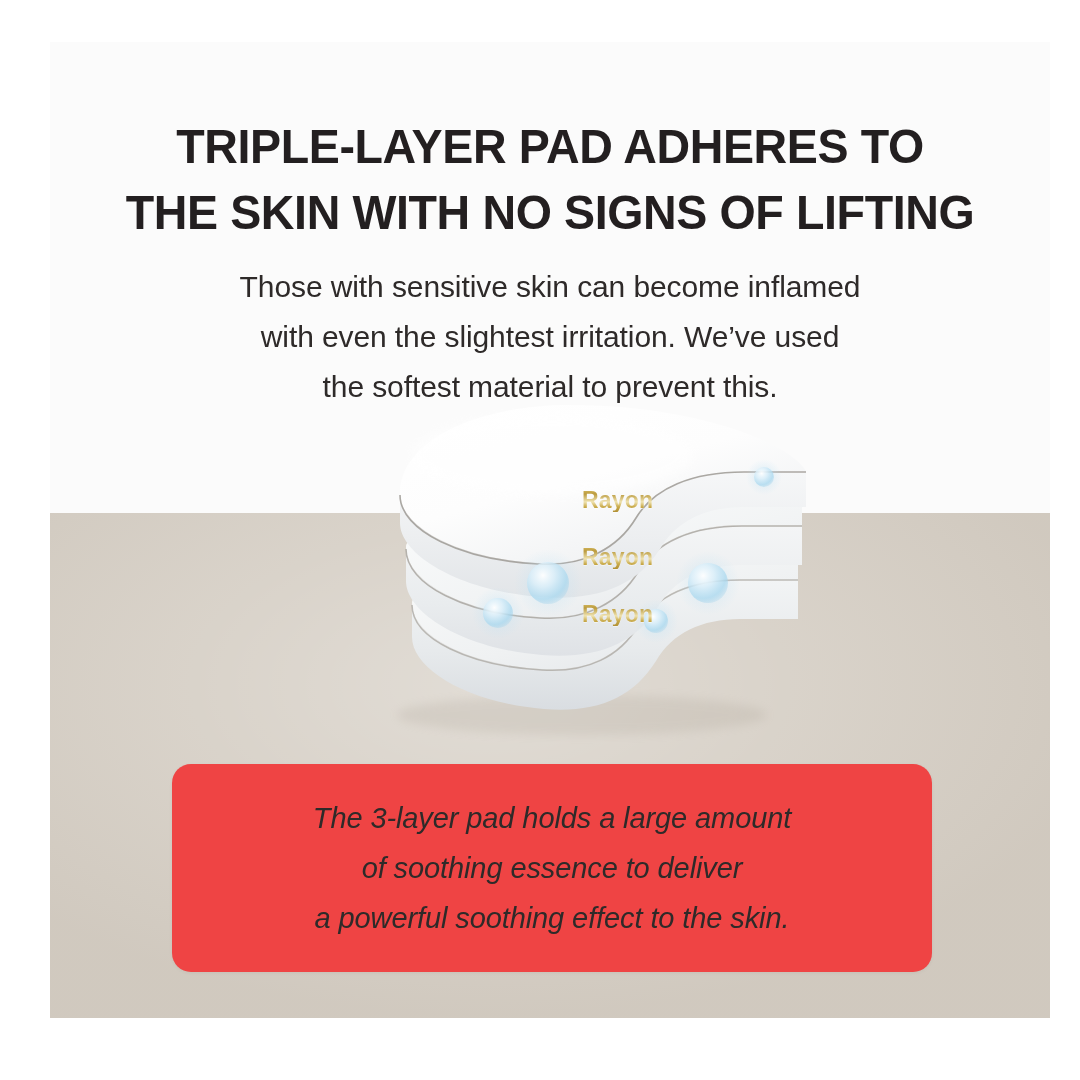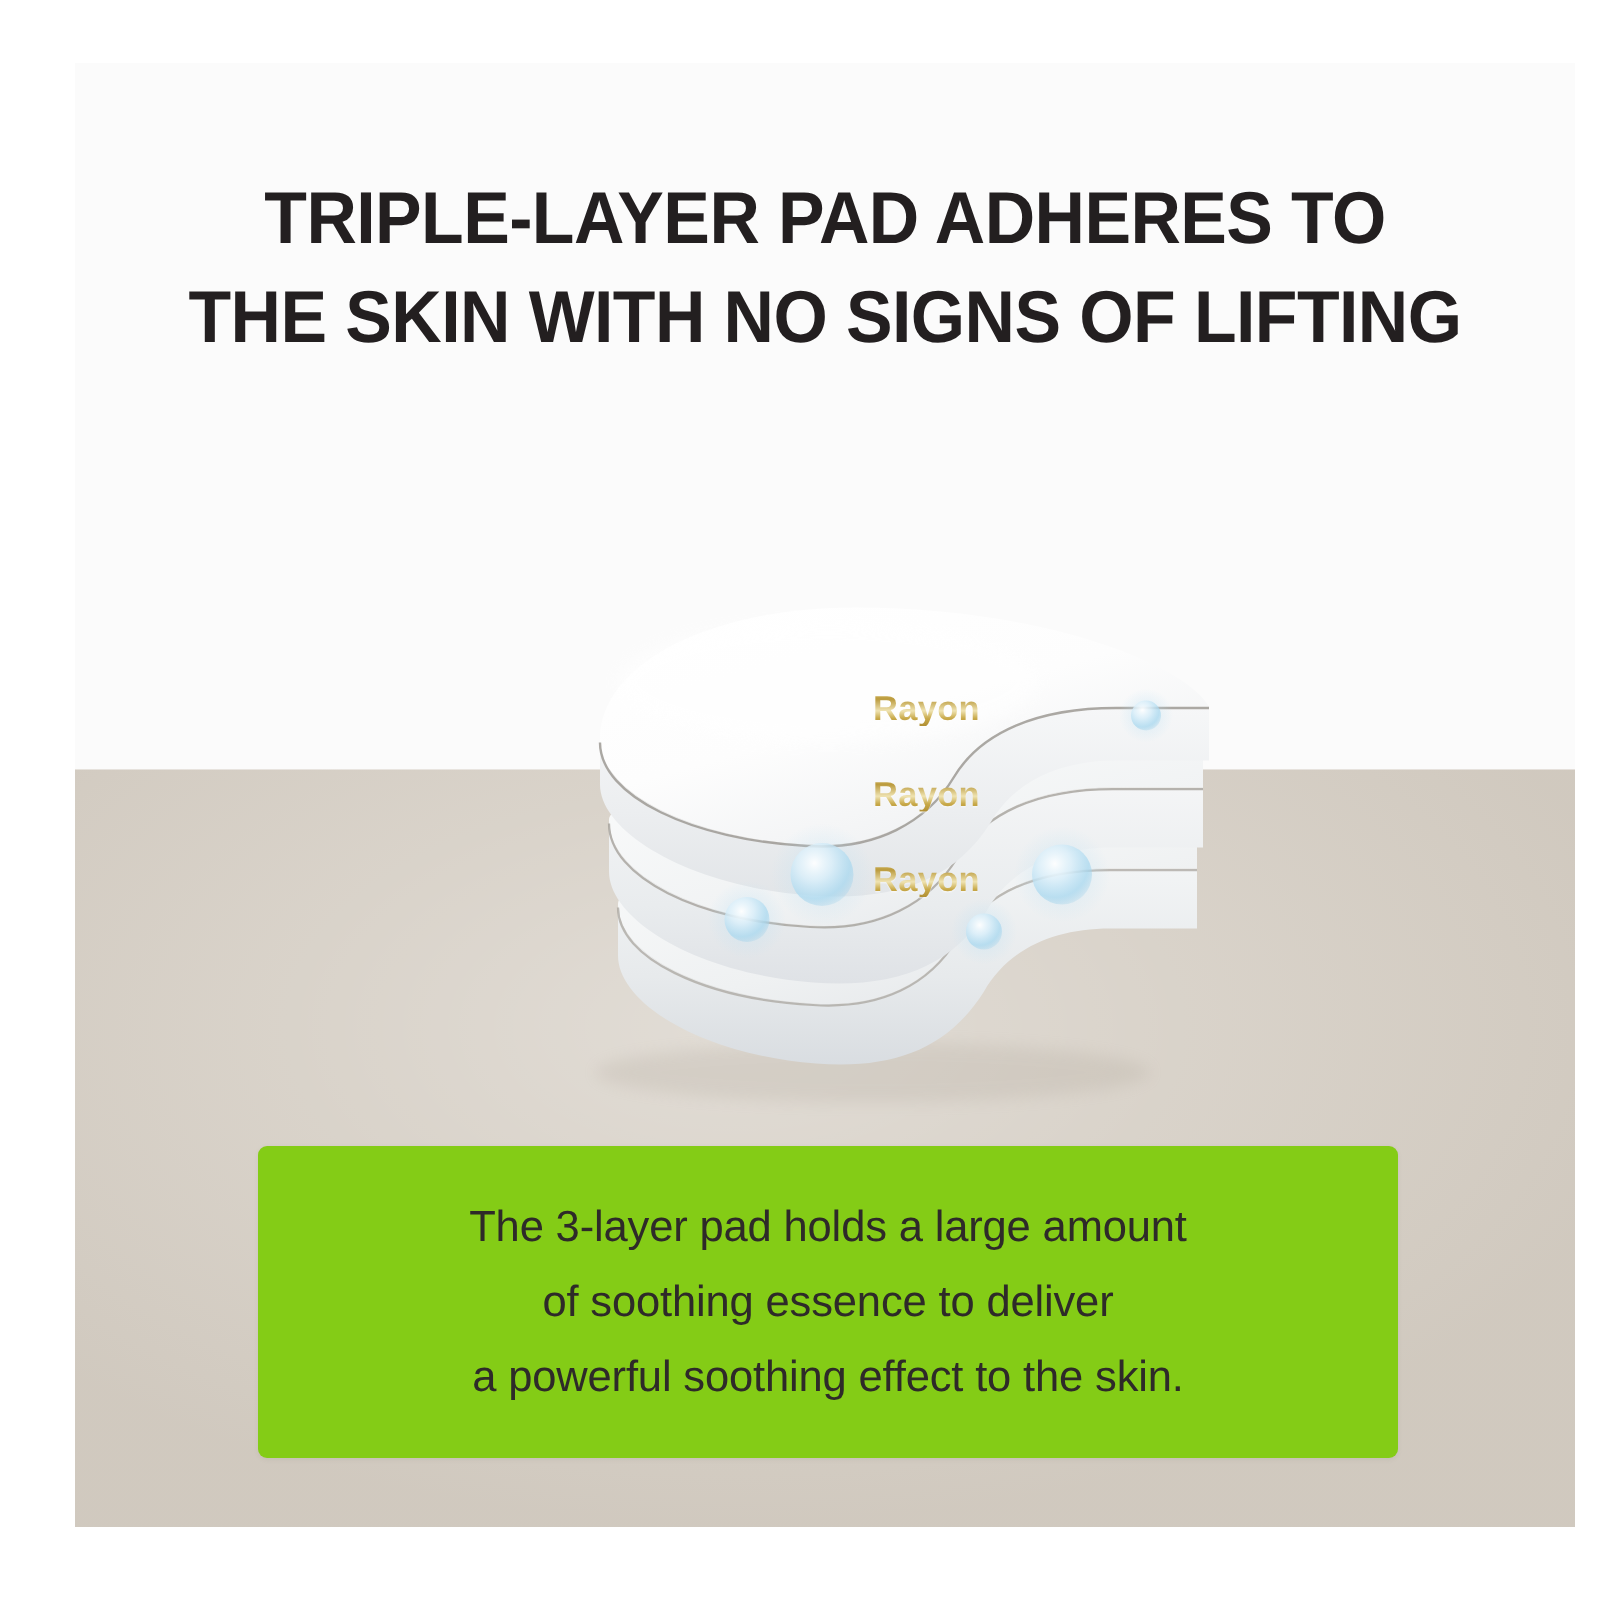--- a/index.html
+++ b/index.html
@@ -66,31 +66,32 @@
   
   .callouts{position:absolute;left:0;top:0;width:100%;height:100%;}
   .callout{position:absolute;}
   .callout-text{
     font-size:23px;font-weight:600;letter-spacing:.2px;line-height:1;
     background:linear-gradient(180deg,#d8bc62 0%,#bb9b3e 22%,#efe3b2 56%,#c8a949 78%,#b08f34 100%);
     -webkit-background-clip:text;background-clip:text;
     color:transparent;-webkit-text-fill-color:transparent;
     white-space:nowrap;
     filter:drop-shadow(0 1px 0 rgba(255,255,255,.45));
+    margin-top:28px;
   }
   .callout-lead{position:absolute;left:0;top:0;overflow:visible;}
 
   
   .caption-card{
     position:absolute;left:122px;top:722px;
     width:760px;height:208px;
-    background:#84cc16;
-    border-radius:6px;
+    background:#ef4444;
+    border-radius:19px;
     box-shadow:0 1px 3px rgba(120,110,98,.10);
-    display:flex;align-items:center;justify-content:center;
+    display:flex;align-items:center;justify-content:center;font-style:italic;
   }
   .caption-text{
     text-align:center;
     font-size:29px;line-height:50px;
     color:#2e2a29;
     letter-spacing:-0.1px;
     white-space:pre-line;
   }
 </style>
 </head>
@@ -98,20 +99,23 @@
 
 <div id="canvas">
   <div class="content-frame">
 
     <div class="bg-lower"></div>
     <div class="bg-lower-shade"></div>
 
     <h1 class="headline">TRIPLE-LAYER PAD ADHERES TO
 THE SKIN WITH NO SIGNS OF LIFTING</h1>
 
+    <p class="subtitle">Those with sensitive skin can become inflamed
+with even the slightest irritation. We’ve used
+the softest material to prevent this.</p>
 
     <div class="illustration">
       <svg viewBox="0 0 560 340" xmlns="http://www.w3.org/2000/svg">
         <defs>
           <linearGradient id="gTop" x1="0.15" y1="0" x2="0.85" y2="1">
             <stop offset="0%" stop-color="#ffffff"></stop>
             <stop offset="45%" stop-color="#fdfdfd"></stop>
             <stop offset="100%" stop-color="#eceef0"></stop>
           </linearGradient>
           <linearGradient id="gSideA" x1="0" y1="0" x2="0" y2="1">

